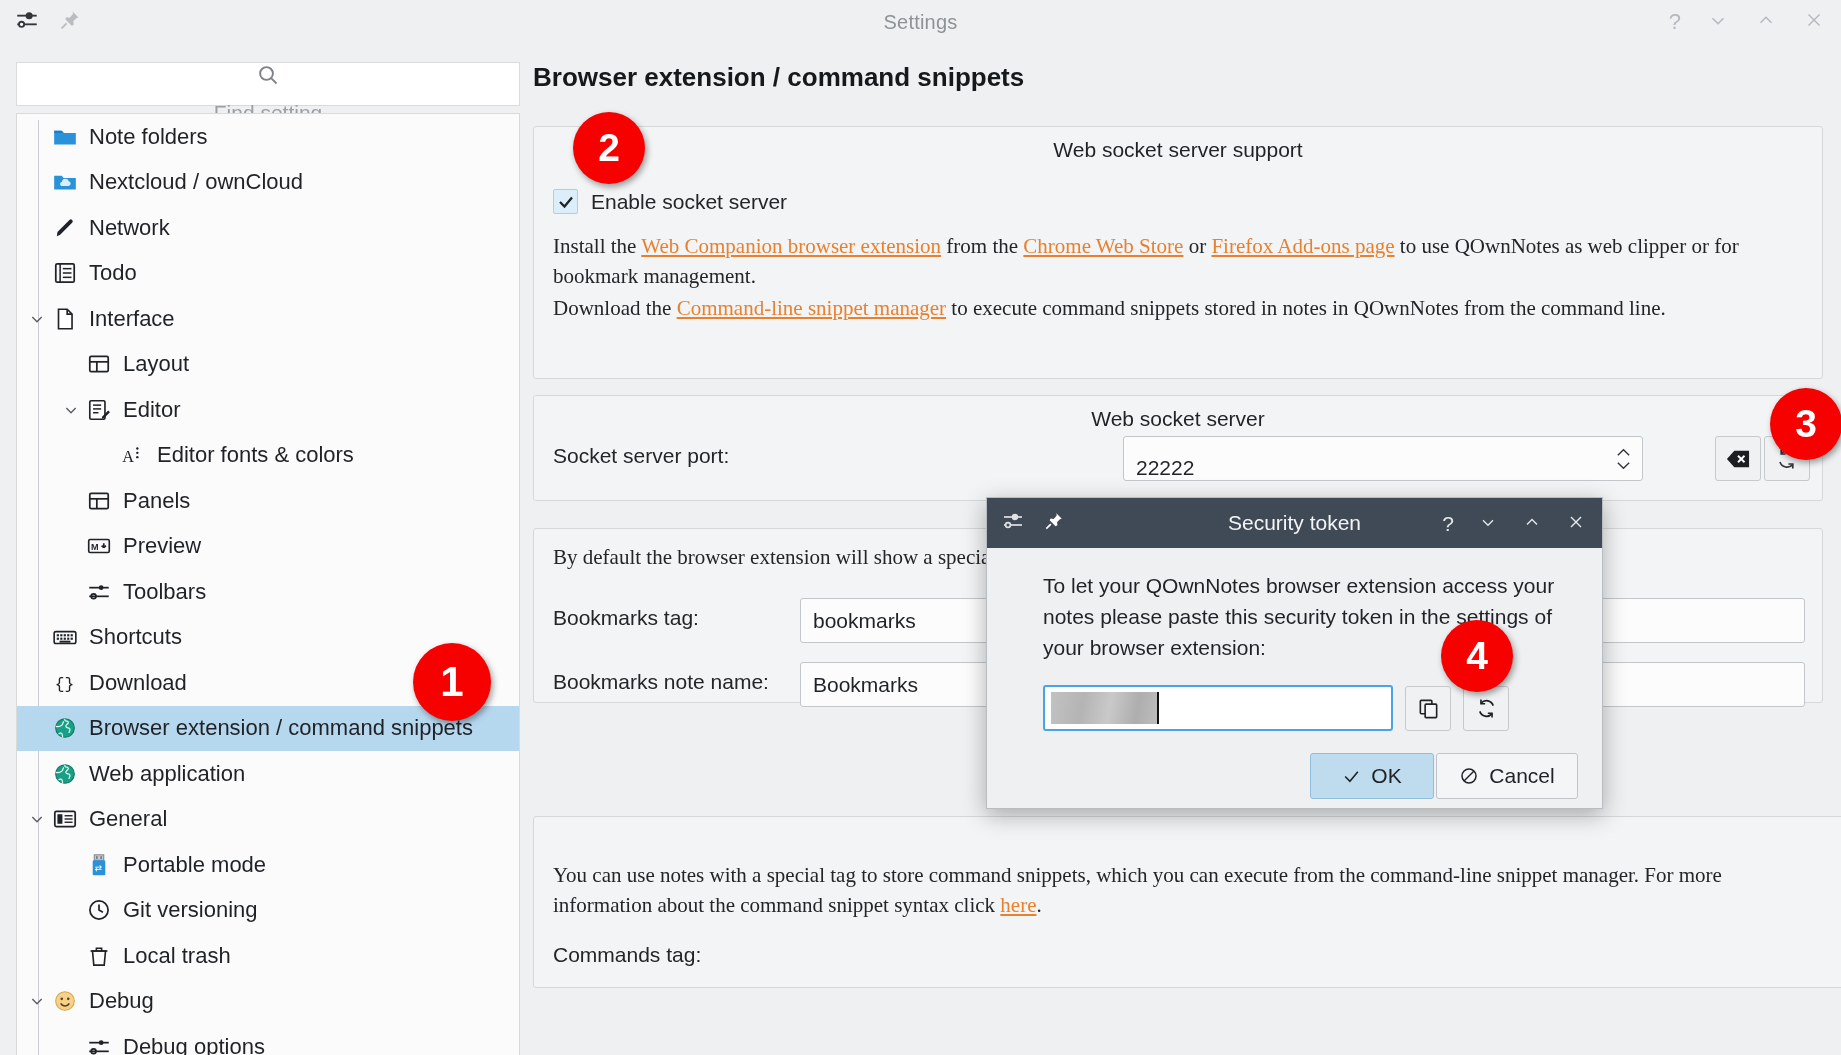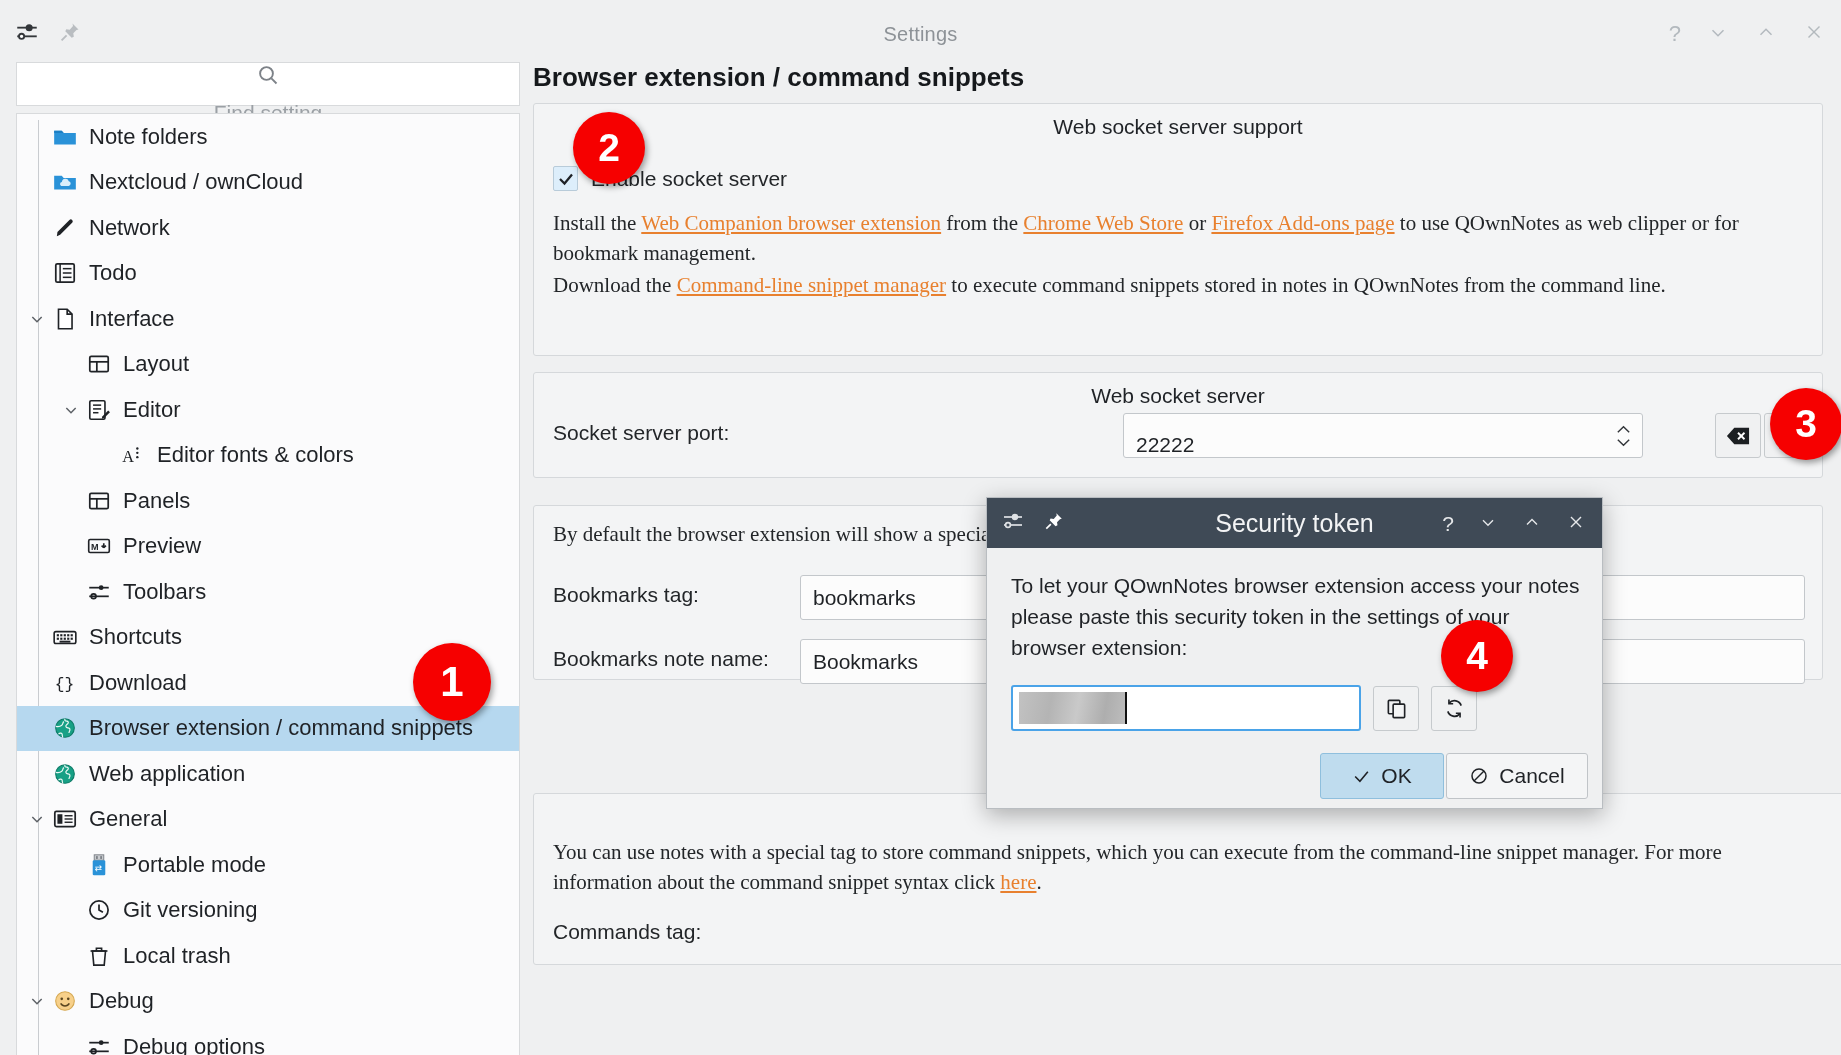--- a/index.html
+++ b/index.html
@@ -5,21 +5,21 @@
   * { box-sizing: border-box; margin: 0; padding: 0; }
   html, body {
     width: 1841px; height: 1055px;
     font-family: "Liberation Sans", sans-serif;
     background: #eff0f1; overflow: hidden;
   }
   #app { position: relative; width: 1841px; height: 1055px; background: #eff0f1; }
 
   
   .titlebar {
-    position: absolute; left:0; top:12px; width:1841px; height:44px;
+    position: absolute; left:0; top:0; width:1841px; height:44px;
     background:#eff0f1; display:flex; align-items:center;
   }
   .tb-left { display:flex; align-items:center; gap:18px; padding-left:14px; }
   .tb-title {
     position:absolute; left:0; right:0; text-align:center;
     font-size:20px; color:#8d9297; letter-spacing:.2px;
   }
   .tb-right { position:absolute; right:16px; display:flex; align-items:center; gap:26px; }
   .tb-btn { color:#b3b9be; font-size:22px; line-height:1; cursor:default; }
 
@@ -48,21 +48,21 @@
   .lbl { padding-left:10px; }
   .guide { position:absolute; top:0; bottom:0; width:1px; background:#c9ccd0; }
 
   
   .pane-title {
     position:absolute; left:533px; top:62px;
     font-size:26px; font-weight:bold; color:#16191c;
   }
   .group {
     position:absolute; background:#f3f4f5;
-    border:1px solid #d5d8db; border-radius:3px;
+    border:1px solid #d5d8db; border-radius:3px;margin-top:23px;
   }
   .group-title {
     position:absolute; left:0; right:0; text-align:center;
     font-size:21px; color:#1f2226;
   }
   .desc { font-size:21px; color:#232629; line-height:30px;font-family:Liberation Serif, serif; }
   a.lnk { color:#e8802e; text-decoration:underline; }
 
   .row { display:flex; align-items:center; }
   .fld-label { font-size:21px; color:#232629; }
@@ -92,25 +92,25 @@
     position:absolute; left:986px; top:497px; width:617px; height:312px;
     background:#eff0f1; border:1px solid #b9bdc1;
     box-shadow:0 6px 22px rgba(0,0,0,.30);
   }
   .dlg-tb {
     height:50px; background:#3f4a56; display:flex; align-items:center;
     position:relative; padding:0 14px;
   }
   .dlg-tb-title {
     position:absolute; left:0; right:0; text-align:center;
-    color:#f3f4f5; font-size:25px;
+    color:#f3f4f5; font-size:21px;
   }
   .dlg-tb-right { position:absolute; right:16px; display:flex; align-items:center; gap:24px; }
   .dlg-tb-btn { color:#e6e8ea; font-size:21px; line-height:1; }
-  .dlg-body { padding:22px 14px 0 24px; }
+  .dlg-body { padding:22px 24px 0 24px;margin-left:32px; }
   .dlg-text { font-size:21px; color:#1f2226; line-height:31px; }
   .token-field {
     height:46px; background:#ffffff; border:2px solid #4aa3e8; border-radius:3px;
     display:flex; align-items:center; padding:0 6px;
   }
   .token-redact {
     width:108px; height:32px;
     background:linear-gradient(100deg,#c2c2c2 0%,#b4b4b4 30%,#c9c9c9 55%,#aeaeae 80%,#bdbdbd 100%);
     border-right:2px solid #111;
   }

